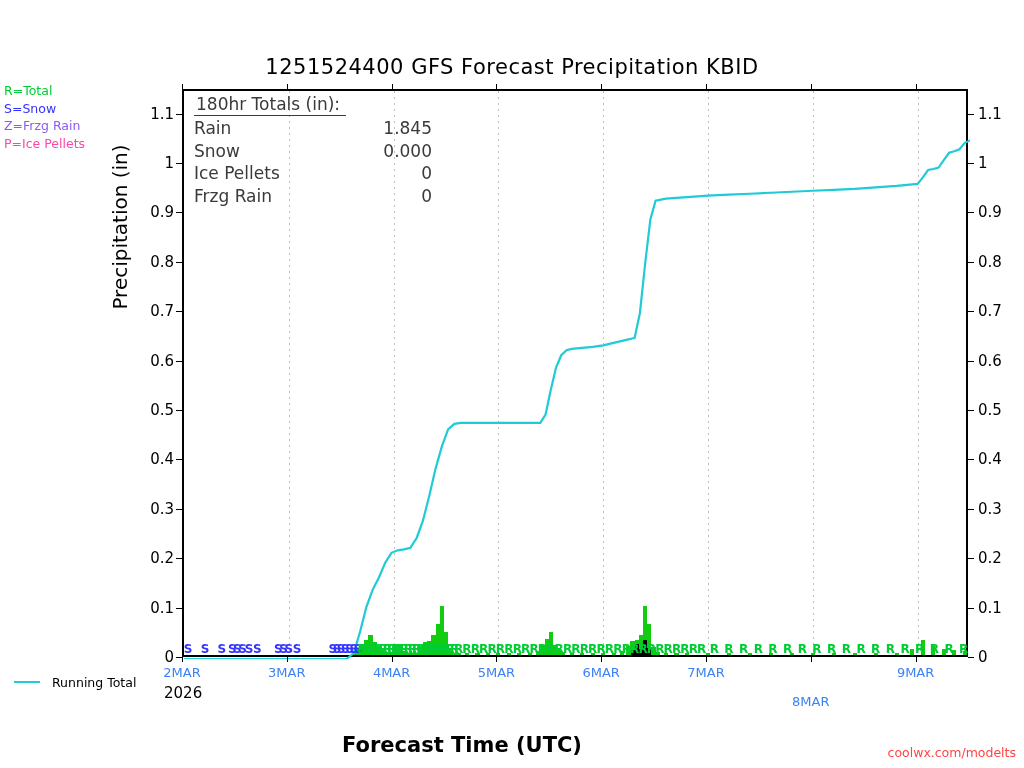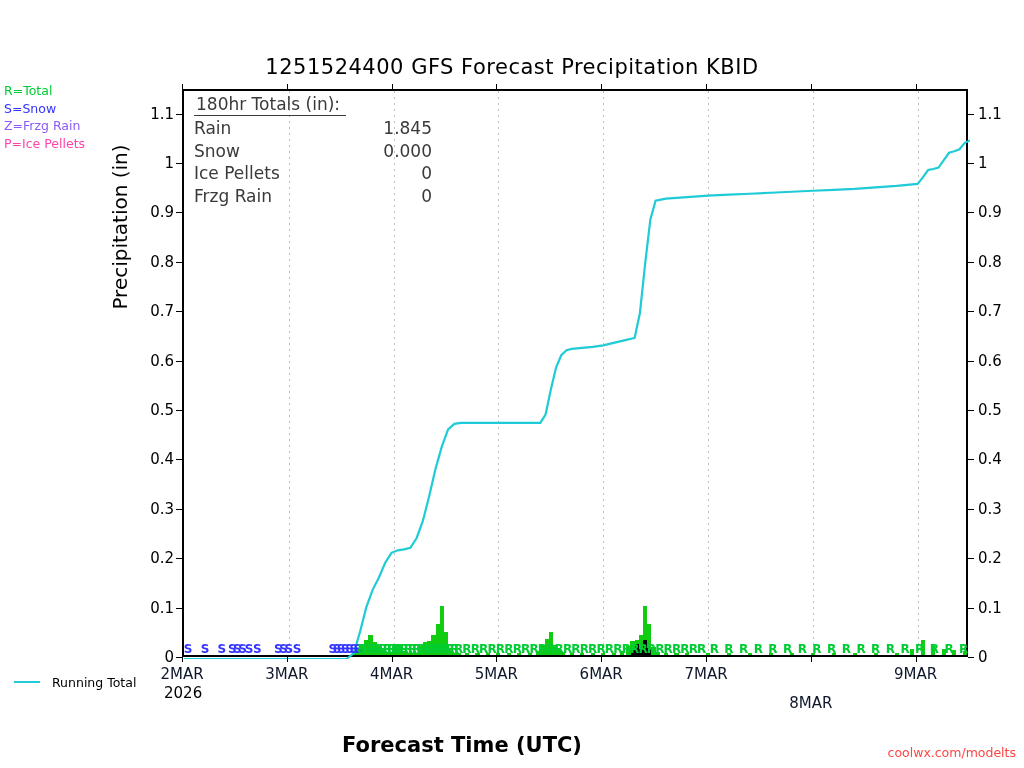--- a/index.html
+++ b/index.html
@@ -33,21 +33,21 @@
 
   .vgrid{position:absolute;top:0;bottom:0;width:1px;
       background-image:linear-gradient(to bottom,#bdbdbd 0,#bdbdbd 2px,transparent 2px,transparent 6px);
       background-size:1px 6px;}
 
   .ytick-left,.ytick-right{position:absolute;font-size:15px;color:#000;white-space:nowrap;}
   .ytick-left{text-align:right;width:46px;}
   .ytick-right{text-align:left;width:50px;}
   .tickmark{position:absolute;width:6px;height:1px;background:#000;}
 
-  .xtick-label{position:absolute;font-size:15px;color:#0f172a;text-align:center;
+  .xtick-label{position:absolute;font-size:13px;color:#3b82f6;text-align:center;
       width:70px;white-space:nowrap;}
   .xtickmark{position:absolute;width:1px;height:5px;background:#000;}
   #year-label{position:absolute;font-size:15px;color:#000;}
 
   
   #bars-layer,#convective-layer,#ptype-layer,#runningtotal-layer{
       position:absolute;left:0;top:0;width:100%;height:100%;}
   .bar{position:absolute;bottom:0;background:#11cc11;}
   .conv{position:absolute;bottom:0;background:#000000;}
   .ptype{position:absolute;font-size:12px;line-height:12px;font-weight:bold;

